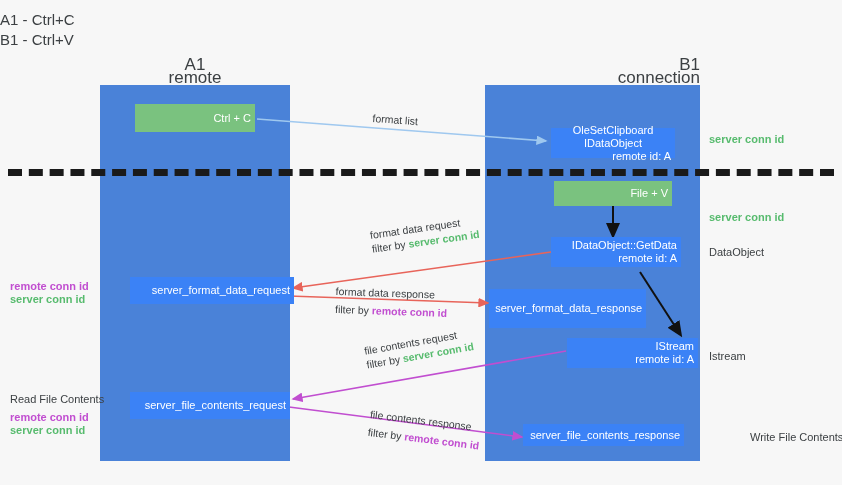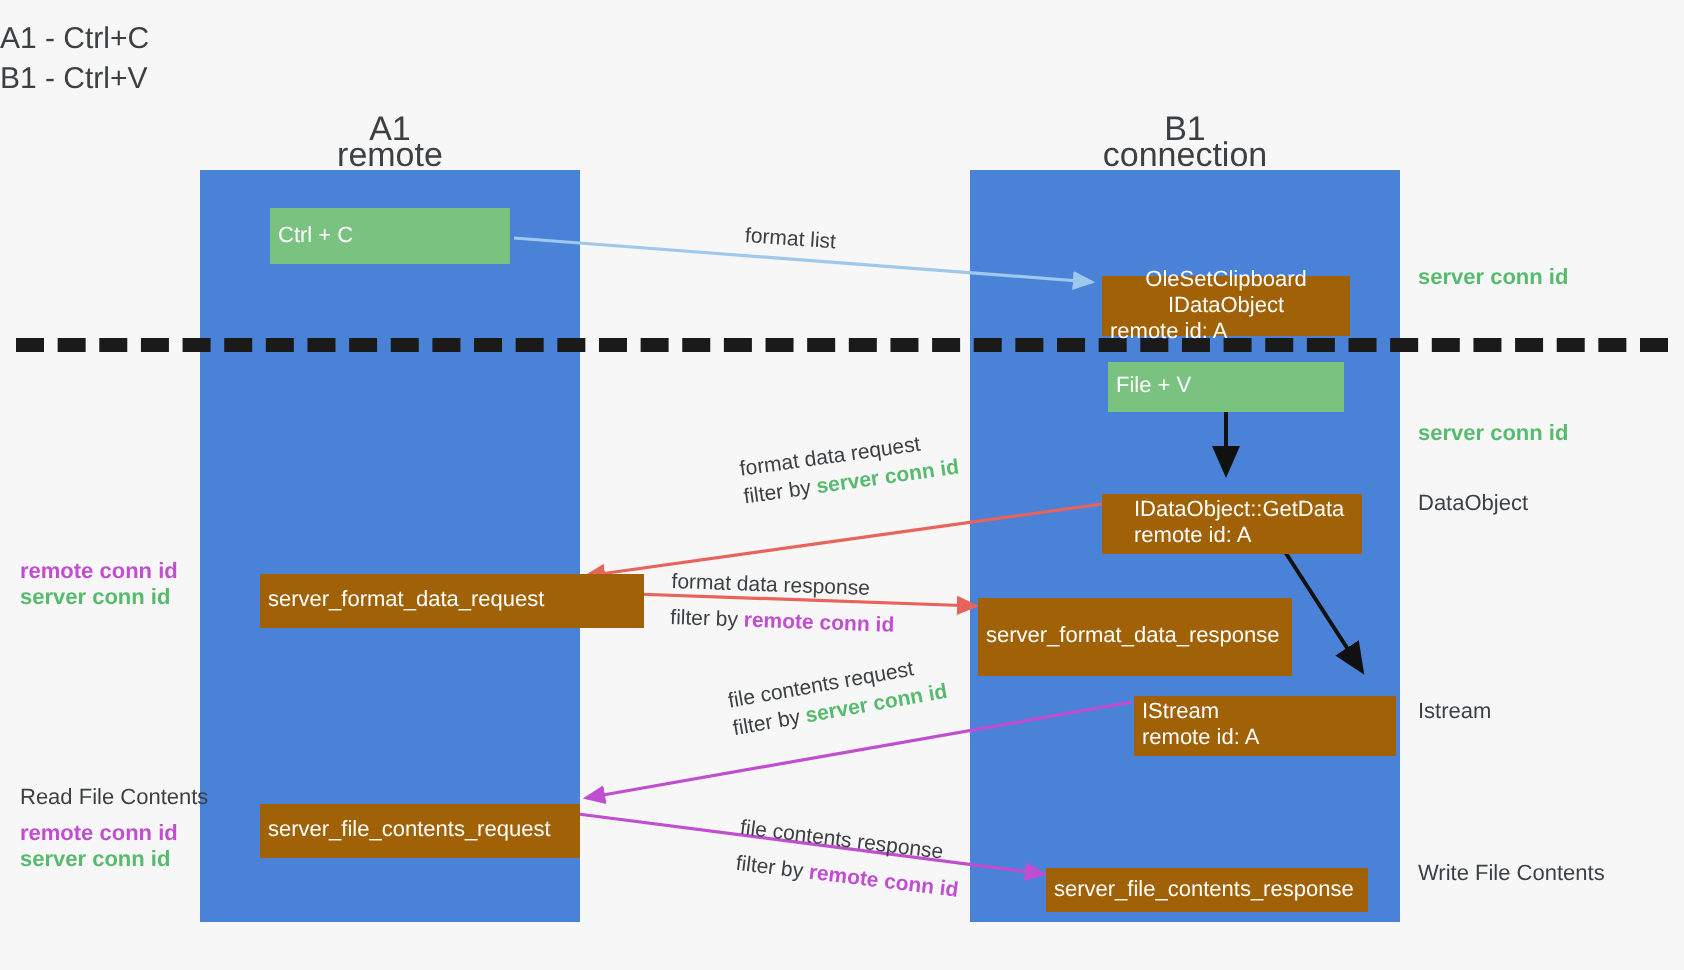--- a/index.html
+++ b/index.html
@@ -24,29 +24,29 @@
   .col-head{
     text-align:center;font-size:17px;line-height:13px;color:#3c4043;
   }
 
   
   .lane{background:#4a82d8;}
 
   
   .box{
     box-sizing:border-box;
-    display:flex;align-items:flex-start;justify-content:center;
+    display:flex;align-items:flex-end;justify-content:center;
     flex-direction:column;
     text-align:center;
     color:#ffffff;
     font-size:11px;line-height:13px;
     padding:2px 4px;
   }
   .box.green{background:#7ac27f;}
-  .box.orange{background:#a16207;margin-top:10px;}
+  .box.orange{background:#3b82f6;}
 
   
   .note{font-size:11px;line-height:14px;white-space:nowrap;}
   .note.green-t{color:#57bb6e;font-weight:bold;}
   .note.purple-t{color:#c14ed0;font-weight:bold;}
   .note.plain{color:#3c4043;}
   .note-right{font-size:11px;color:#3c4043;white-space:nowrap;}
 
   
   .edge-label{
@@ -70,21 +70,21 @@
 
   <div class="abs title">
     <div>A1 - Ctrl+C</div>
     <div>B1 - Ctrl+V</div>
   </div>
 
   <div class="abs col-head" style="left:100px;top:58px;width:190px;">
     <div>A1</div>
     <div>remote</div>
   </div>
-  <div class="abs col-head" style="left:485px;top:58px;width:215px;">
+  <div class="abs col-head" style="left:485px;top:58px;width:215px;text-align:right;">
     <div>B1</div>
     <div>connection</div>
   </div>
 
   <div class="abs lane" style="left:100px;top:85px;width:190px;height:376px;"></div>
   <div class="abs lane" style="left:485px;top:85px;width:215px;height:376px;"></div>
 
   <svg viewBox="0 0 842 485">
     <defs>
       <marker id="ah-blue" markerWidth="7" markerHeight="6" refX="6" refY="3" orient="auto">
@@ -115,21 +115,21 @@
 
     <line x1="289" y1="407" x2="522" y2="437" stroke="#c14ed0" stroke-width="1.6" marker-end="url(#ah-purple)"></line>
   </svg>
 
   <div class="abs dashed-sep"></div>
 
   <div class="abs box green" style="left:135px;top:104px;width:120px;height:28px;">
     <span>Ctrl + C</span>
   </div>
 
-  <div class="abs box orange" style="left:130px;top:277px;width:192px;height:27px;">
+  <div class="abs box orange" style="left:130px;top:277px;width:164px;height:27px;">
     <span>server_format_data_request</span>
   </div>
 
   <div class="abs box orange" style="left:130px;top:392px;width:160px;height:27px;">
     <span>server_file_contents_request</span>
   </div>
 
   <div class="abs box orange" style="left:551px;top:128px;width:124px;height:30px;">
     <span>OleSetClipboard IDataObject</span>
     <span>remote id: A</span>
@@ -158,21 +158,21 @@
   </div>
 
   <div class="abs note green-t" style="left:709px;top:132px;">server conn id</div>
 
   <div class="abs note green-t" style="left:709px;top:210px;">server conn id</div>
 
   <div class="abs note-right" style="left:709px;top:246px;">DataObject</div>
 
   <div class="abs note-right" style="left:709px;top:350px;">Istream</div>
 
-  <div class="abs note-right" style="left:709px;top:431px;">Write File Contents</div>
+  <div class="abs note-right" style="left:750px;top:431px;">Write File Contents</div>
 
   <div class="abs note purple-t" style="left:10px;top:279px;">remote conn id</div>
   <div class="abs note green-t" style="left:10px;top:292px;">server conn id</div>
 
   <div class="abs note plain" style="left:10px;top:392px;">Read File Contents</div>
   <div class="abs note purple-t" style="left:10px;top:410px;">remote conn id</div>
   <div class="abs note green-t" style="left:10px;top:423px;">server conn id</div>
 
   <div class="abs edge-label" style="left:373px;top:111px;transform:rotate(4deg);transform-origin:left top;">
     <span>format list</span>

